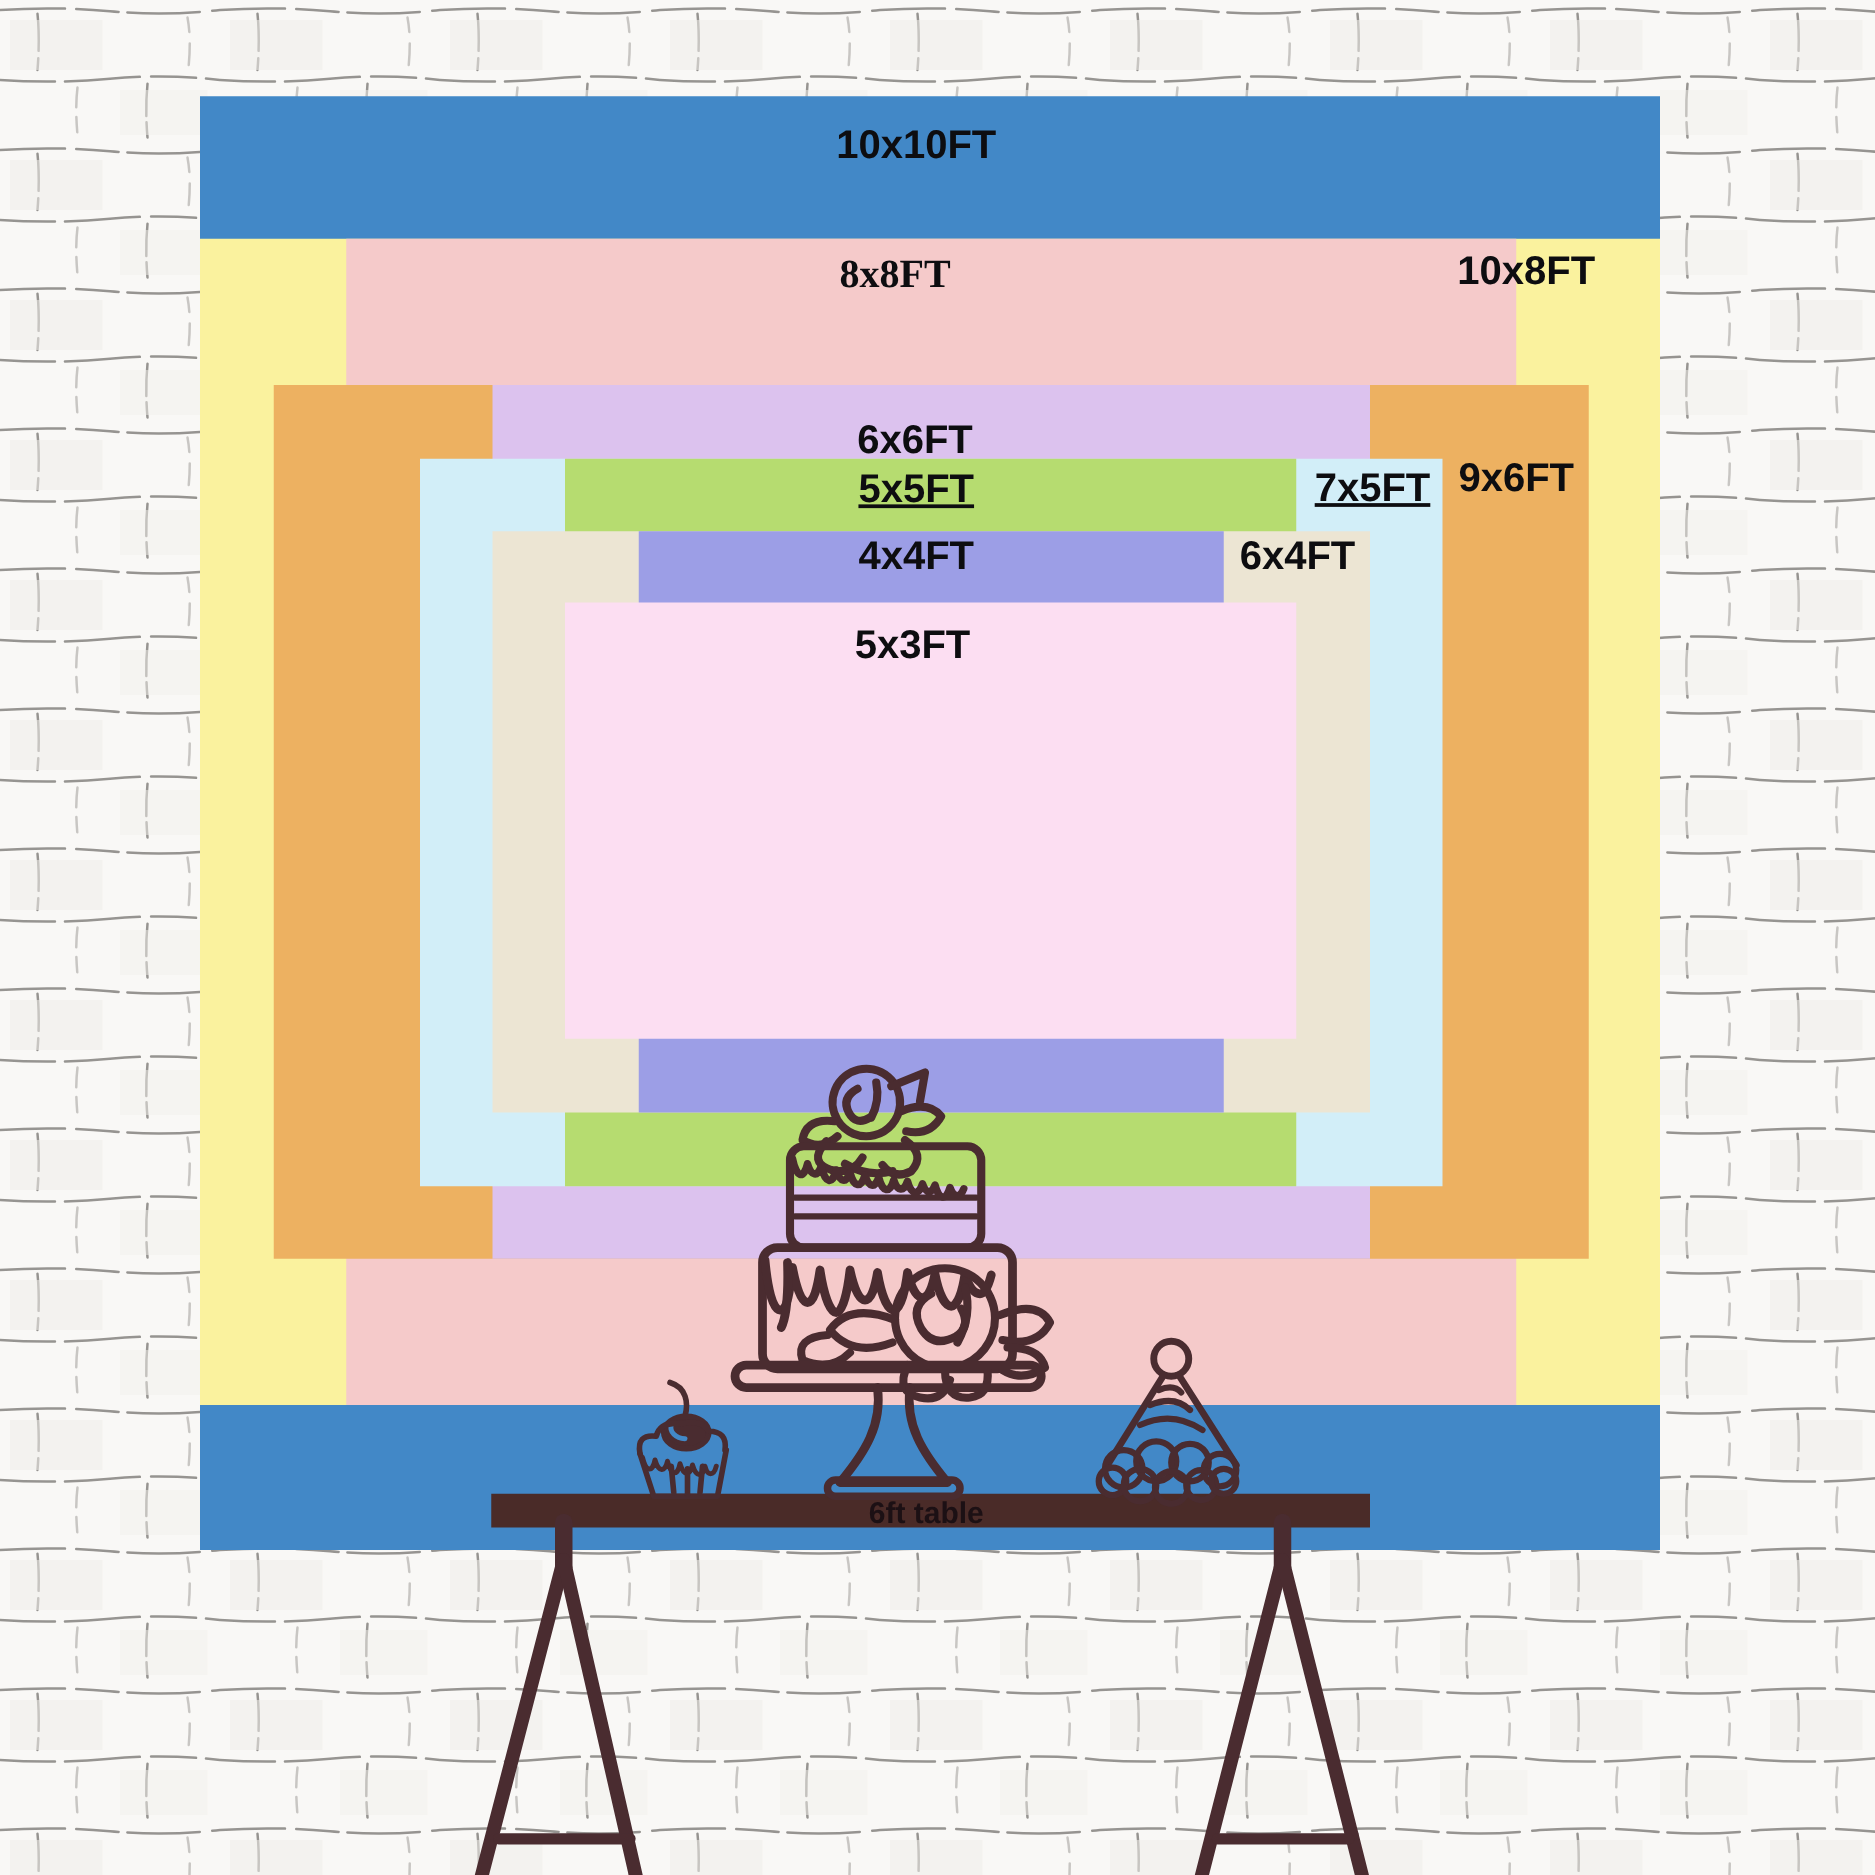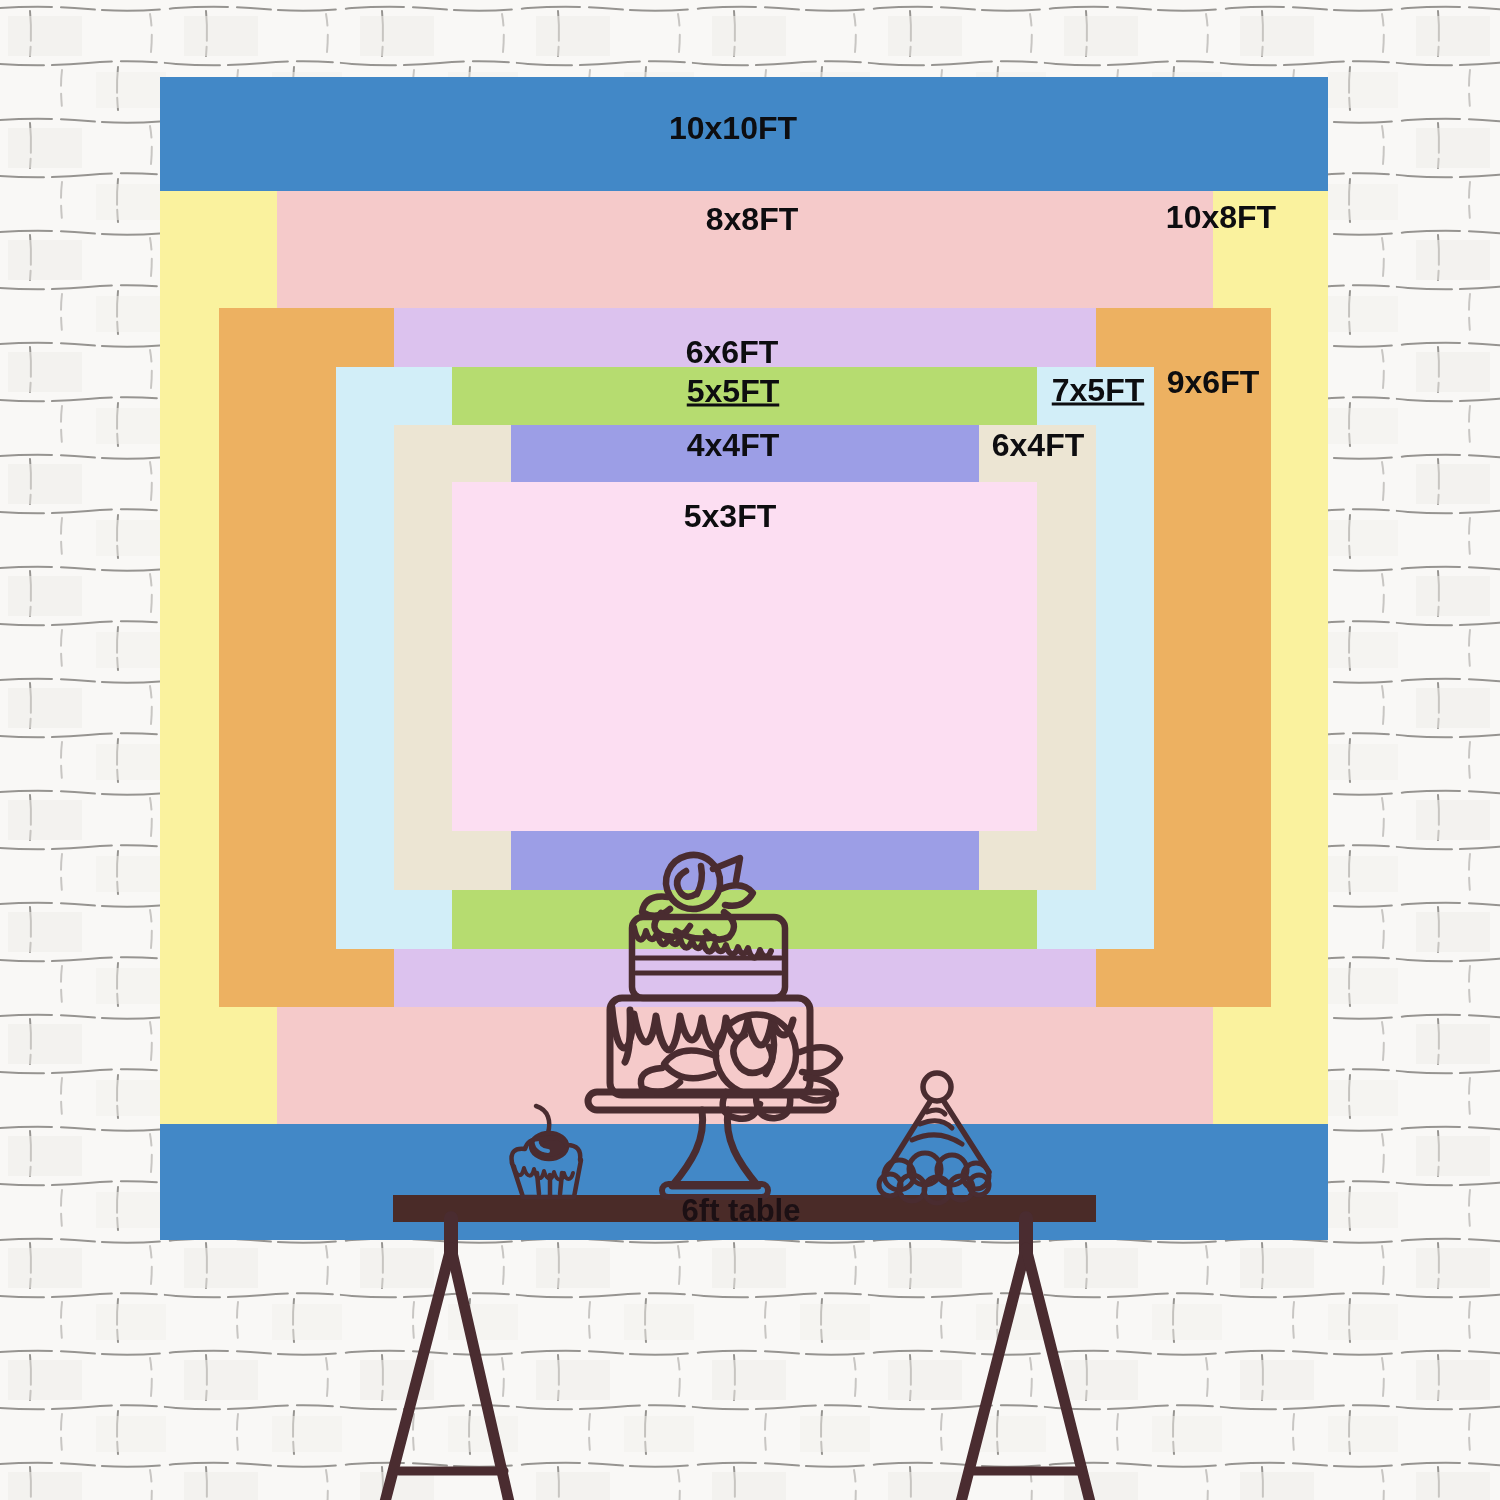--- a/index.html
+++ b/index.html
@@ -15,32 +15,32 @@
   .r3{left:219px;top:308px;width:1052px;height:699px;}
   .r4{left:394px;top:308px;width:702px;height:699px;}
   .r5{left:336px;top:367px;width:818px;height:582px;}
   .r6{left:452px;top:367px;width:585px;height:582px;}
   .r7{left:394px;top:425px;width:702px;height:465px;}
   .r8{left:511px;top:425px;width:468px;height:465px;}
   .r9{left:452px;top:482px;width:585px;height:349px;}
   .doodles{left:0;top:0;width:1500px;height:1500px;}
   .size-label{transform:translate(-50%,-50%);font-size:32px;font-weight:700;
               color:#0d0d10;white-space:nowrap;letter-spacing:0px;}
-  .lb0{left:733px;top:128px;text-align:center;}
+  .lb0{left:733px;top:116px;text-align:center;}
   .lb1{left:1221px;top:217px;}
-  .lb2{left:752px;top:219px;}
+  .lb2{left:716px;top:219px;font-family:Liberation Serif, serif;}
   .lb3{left:1213px;top:336px;margin-top:46px;}
   .lb4{left:732px;top:352px;}
   .lb5{left:1098px;top:390px;text-decoration:underline;}
   .lb6{left:733px;top:391px;text-decoration:underline;}
   .lb7{left:1038px;top:445px;}
   .lb8{left:733px;top:445px;text-align:right;}
   .lb9{left:730px;top:516px;}
   .table-label{left:741px;top:1211px;transform:translate(-50%,-50%);
-               font-size:31px;font-weight:700;color:#1c1014;white-space:nowrap;}
+               font-size:24px;font-weight:700;color:#1c1014;white-space:nowrap;}
 </style>
 </head>
 <body>
 
 <div class="stage">
 
   <svg class="brick-bg" width="1500" height="1500" viewBox="0 0 1500 1500">
     <defs>
       <pattern id="bricks" width="176" height="112" patternUnits="userSpaceOnUse">
         <rect width="176" height="112" fill="#f9f8f6"></rect>

